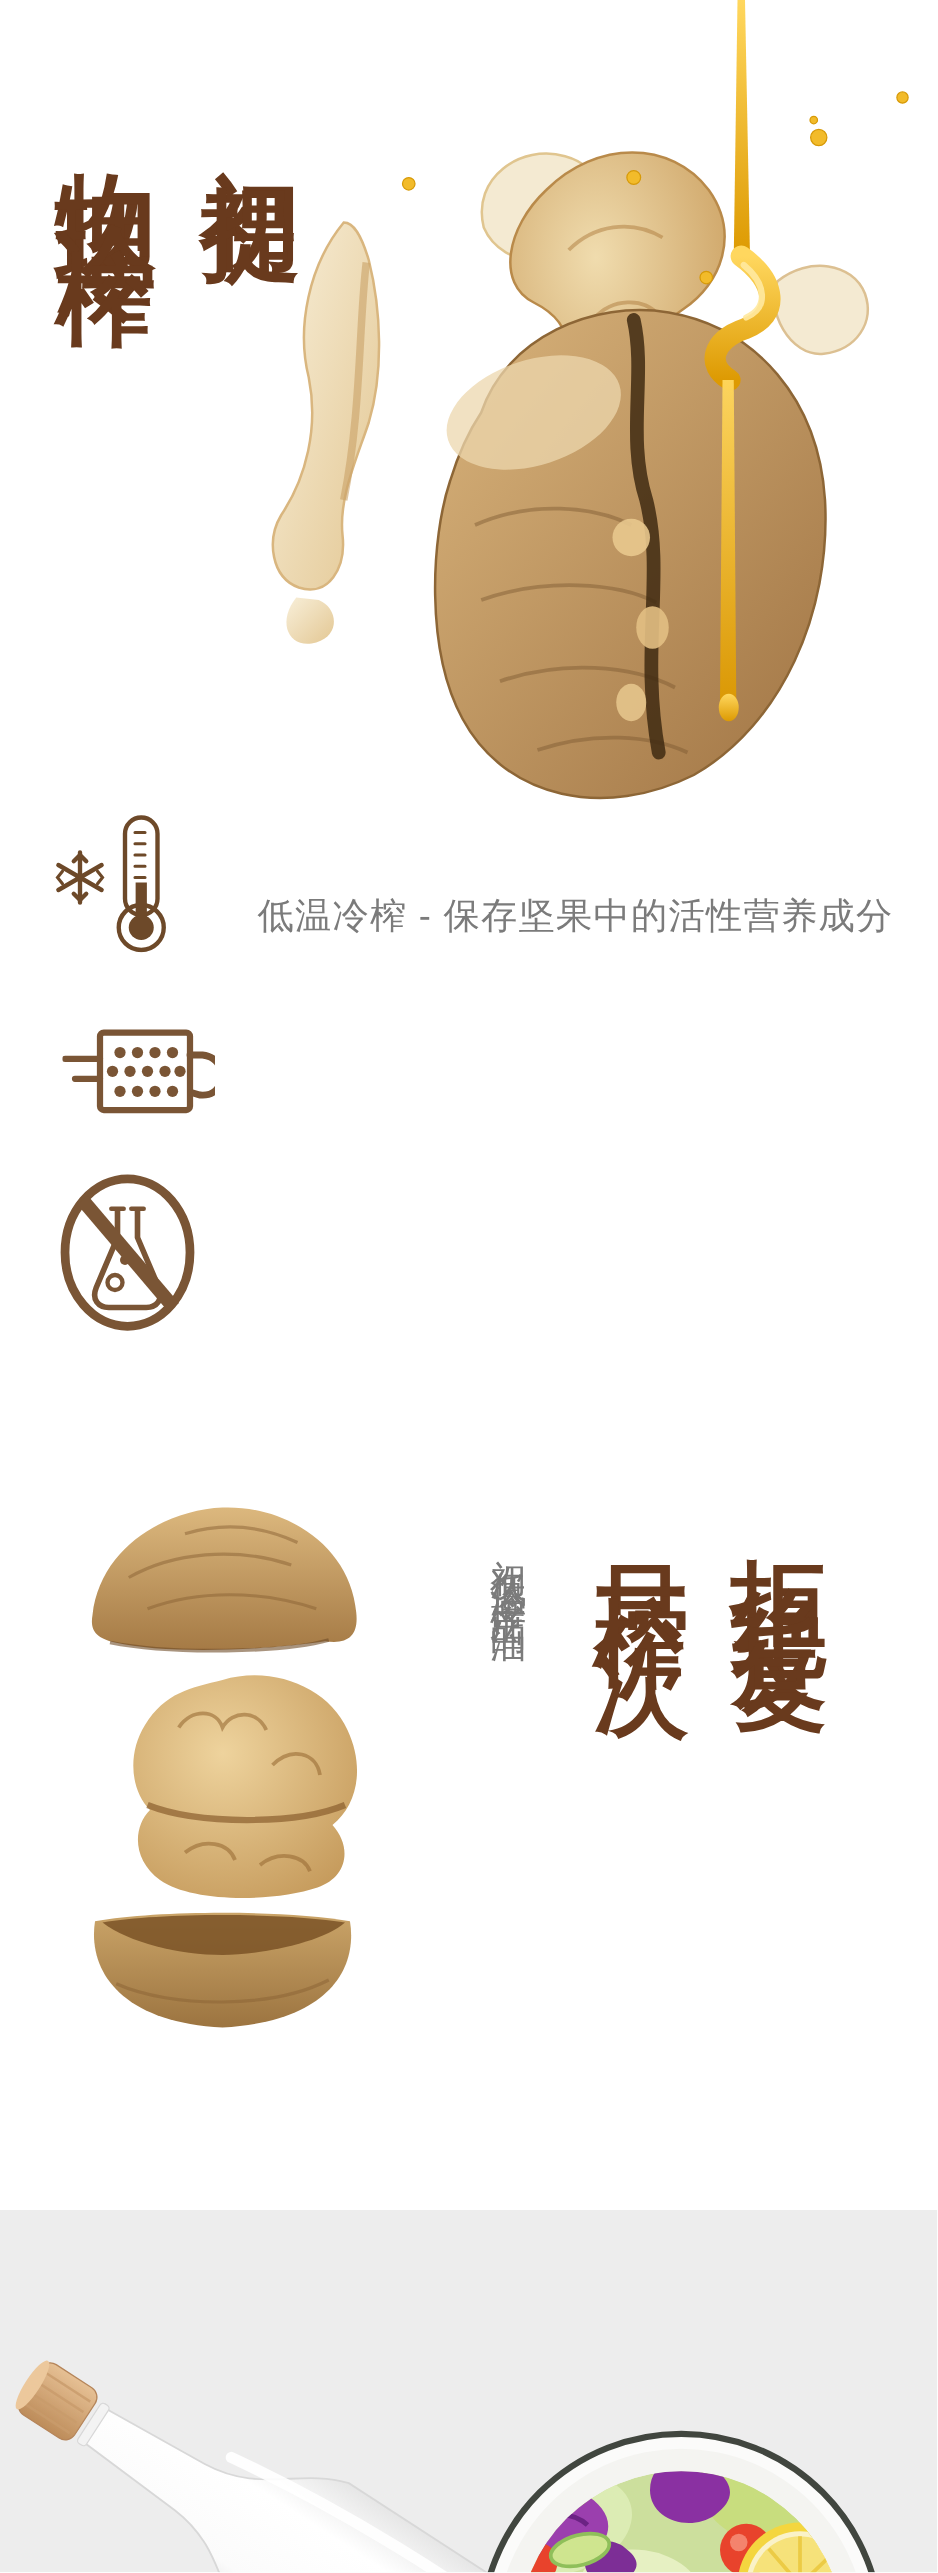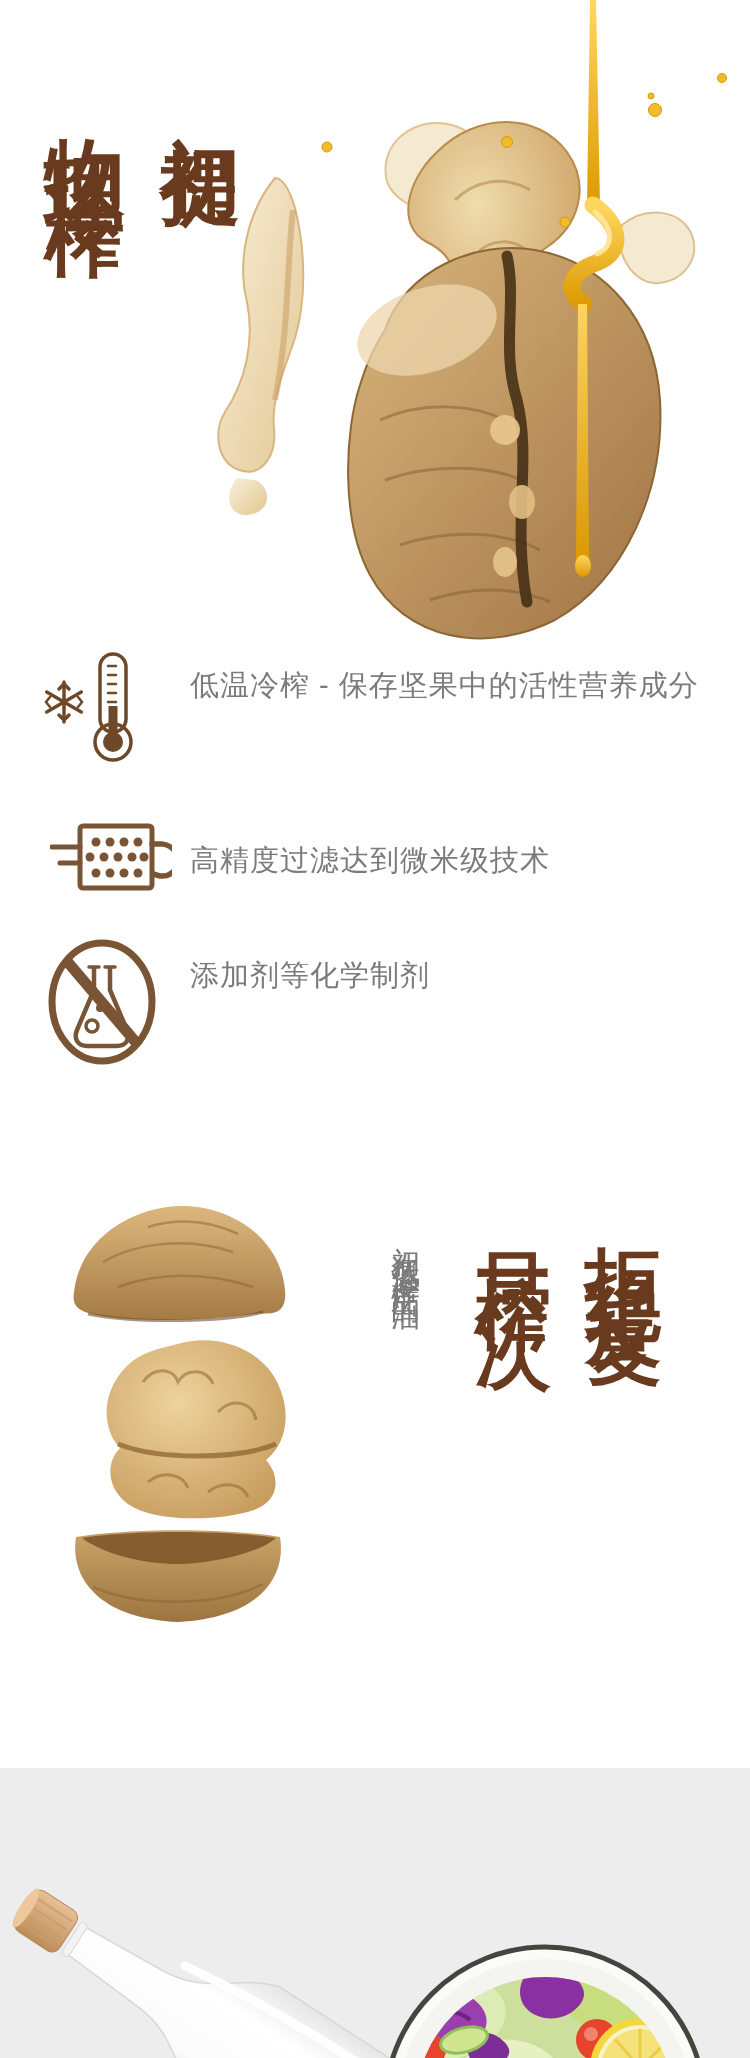--- a/index.html
+++ b/index.html
@@ -97,21 +97,21 @@
       <path d="M22,32 V72 M4.7,42 L39.3,62 M4.7,62 L39.3,42"></path>
       <path d="M17,39 L22,34 L27,39 M17,65 L22,70 L27,65"></path>
       <path d="M8,47 L4,52 L8,57 M36,47 L40,52 L36,57" stroke-width="2.5"></path>
       <rect x="58" y="4" width="26" height="78" rx="13"></rect>
       <circle cx="71" cy="92" r="18"></circle>
       <path d="M66,16 h8 M66,25 h8 M66,34 h8 M66,43 h8 M66,52 h8" stroke-width="2.5"></path>
     </g>
     <rect x="66.5" y="56" width="9" height="30" fill="#6d4929"></rect>
     <circle cx="71" cy="92" r="10" fill="#6d4929"></circle>
   </svg>
-  <div class="feature-text" style="top:670px;">低温冷榨 - 保存坚果中的活性营养成分</div>
+  <div class="feature-text" style="top:718px;margin-left:16px;">低温冷榨 - 保存坚果中的活性营养成分</div>
 
   <svg class="abs" style="left:50px;top:816px;" width="122" height="82" viewBox="0 0 122 82">
     <g stroke="#7a5535" fill="none" stroke-width="5" stroke-linecap="round">
       <rect x="30" y="10" width="72" height="62" rx="3"></rect>
       <path d="M2,31 H30 M10,47 H30"></path>
       <path d="M102,28 h10 c10,1 15,8 15,17 c0,10 -7,16 -17,15 l-7,-2" stroke-width="5.5"></path>
     </g>
     <g fill="#7a5535">
       <circle cx="46" cy="26" r="4.5"></circle>
         <circle cx="60" cy="26" r="4.5"></circle>
@@ -121,34 +121,32 @@
         <circle cx="54" cy="41" r="4.5"></circle>
       <circle cx="68" cy="41" r="4.5"></circle>
         <circle cx="82" cy="41" r="4.5"></circle>
       <circle cx="94" cy="41" r="4.5"></circle>
       <circle cx="46" cy="57" r="4.5"></circle>
         <circle cx="60" cy="57" r="4.5"></circle>
       <circle cx="74" cy="57" r="4.5"></circle>
         <circle cx="88" cy="57" r="4.5"></circle>
     </g>
   </svg>
-  <div class="feature-text" style="top:845px;">高精度过滤达到微米级技术</div>
 
   <svg class="abs" style="left:46px;top:938px;" width="112" height="128" viewBox="0 0 112 128">
     <ellipse cx="56" cy="64" rx="50" ry="59" stroke="#7a5535" stroke-width="7" fill="none"></ellipse>
     <g stroke="#7a5535" fill="none" stroke-width="4.5" stroke-linejoin="round" stroke-linecap="round">
       <path d="M48,30 V52 L31,92 c-4,10 2,16 10,16 h30 c8,0 14,-6 10,-16 L64,52 V30"></path>
       <path d="M43,29 H53 M59,29 H69" stroke-width="3.5"></path>
       <circle cx="46" cy="88" r="6" stroke-width="3.5"></circle>
     </g>
     <circle cx="54" cy="70" r="4" fill="#7a5535"></circle>
     <line x1="20" y1="22" x2="93" y2="108" stroke="#7a5535" stroke-width="11"></line>
   </svg>
   <div class="feature-text multi" style="top:942px;">
-    <div>添加剂等化学制剂</div>
   </div>
 
   <svg class="abs" style="left:58px;top:1192px;" width="240" height="452" viewBox="0 0 240 452">
     <defs>
       <linearGradient id="stShell" x1="0" y1="0" x2="0" y2="1">
         <stop offset="0" stop-color="#dcb87e"></stop>
           <stop offset="1" stop-color="#a57a45"></stop>
       </linearGradient>
       <linearGradient id="stShell2" x1="0" y1="0" x2="0" y2="1">
         <stop offset="0" stop-color="#caa468"></stop>

